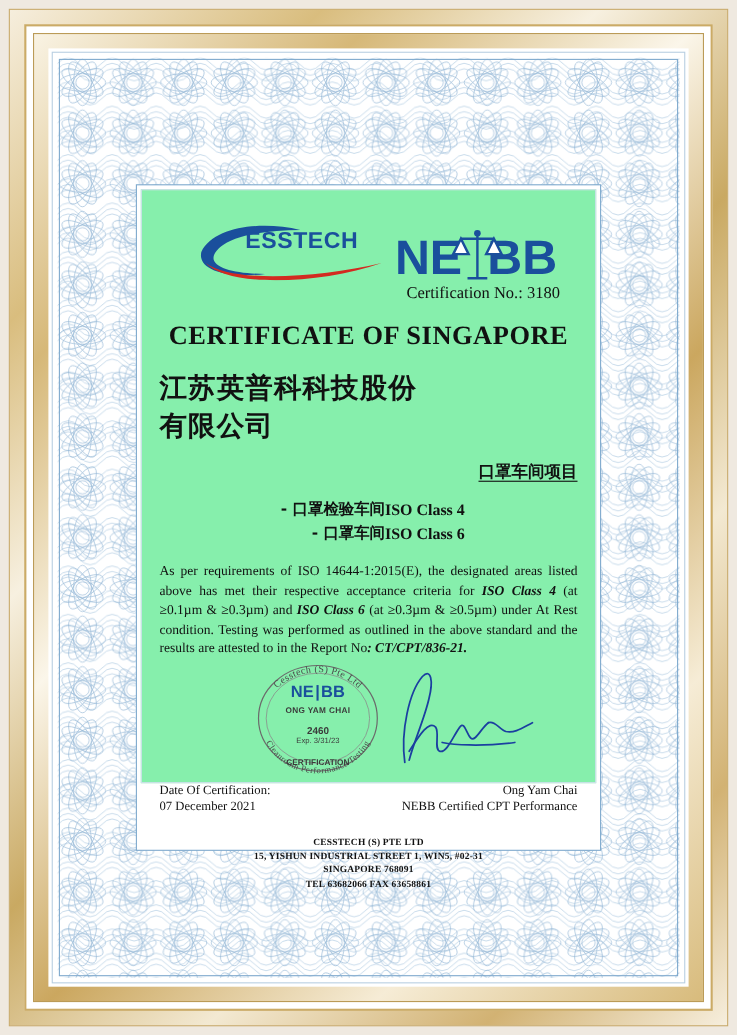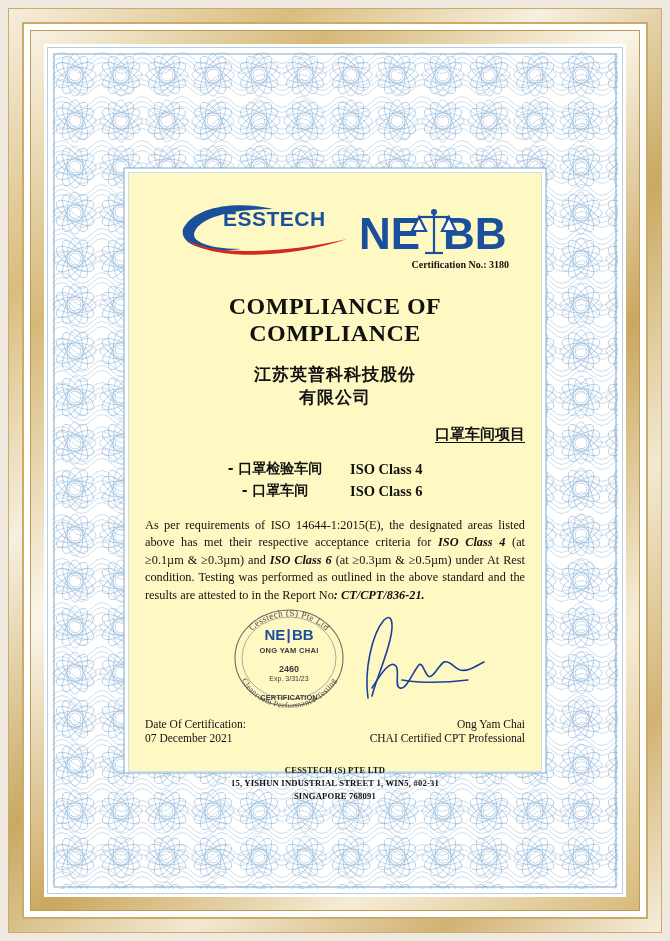--- a/index.html
+++ b/index.html
@@ -68,22 +68,22 @@
     background: #ffffff;
   }
   .guilloche svg { display: block; }
 
   
   .content-card {
     position: absolute;
     left: 128px;
     top: 172px;
     width: 414px;
-    height: 600px;
-    background: #fef9c3;
+    height: 540px;
+    background: #86efac;
     border: 1px solid #cfe0ec;
     box-sizing: border-box;
     padding: 14px 16px 8px 16px;
   }
 
   
   .logo-row {
     position: relative;
     height: 82px;
   }
@@ -114,40 +114,40 @@
     right: 16px;
     top: 16px;
     width: 150px;
     height: 62px;
   }
   .cert-no {
     position: absolute;
     right: 16px;
     top: 72px;
     font-family: "Liberation Serif", serif;
-    font-size: 10px;
-    font-weight: bold;
+    font-size: 15px;
+    font-weight: normal;
     color: #111;
   }
 
   
   .cert-title {
     text-align: center;
     font-family: "Liberation Serif", serif;
     font-weight: bold;
     font-size: 24px;
     letter-spacing: 0.5px;
     color: #111;
     margin-top: 24px;
   }
   .company-name {
-    text-align: center;
+    text-align: left;
     font-family: "DejaVu Sans", sans-serif;
     font-weight: bold;
-    font-size: 17px;
+    font-size: 25px;
     line-height: 1.35;
     color: #111;
     margin-top: 16px;
     letter-spacing: 1px;
   }
   .project-name {
     text-align: right;
     font-family: "DejaVu Sans", sans-serif;
     font-weight: bold;
     font-size: 15px;
@@ -167,21 +167,21 @@
     justify-content: center;
     font-size: 14.5px;
     line-height: 1.55;
     color: #111;
   }
   .area-label {
     font-family: "DejaVu Sans", sans-serif;
     font-weight: bold;
     font-size: 14px;
     width: 150px;
-    text-align: center;
+    text-align: right;
   }
   .area-class {
     font-family: "Liberation Serif", serif;
     font-weight: bold;
     font-size: 14.5px;
     width: 120px;
     text-align: left;
   }
 
   
@@ -345,21 +345,21 @@
             <path d="M90 14 L83 28 L97 28 Z" fill="#ffffff"></path>
             <line x1="66" y1="50" x2="84" y2="50"></line>
           </g>
           <circle cx="75" cy="9" r="3" fill="#1a4f9c"></circle>
         </svg>
       </div>
 
       <div class="cert-no">Certification No.: 3180</div>
     </div>
 
-    <div class="cert-title">COMPLIANCE OF COMPLIANCE</div>
+    <div class="cert-title">CERTIFICATE OF SINGAPORE</div>
 
     <div class="company-name">
       <div>江苏英普科科技股份</div>
       <div>有限公司</div>
     </div>
 
     <div class="project-name">口罩车间项目</div>
 
     <div class="areas">
       <div class="area-row">
@@ -410,24 +410,25 @@
       </div>
     </div>
 
     <div class="foot-row">
       <div class="date-block">
         <div class="date-label">Date Of Certification:</div>
         <div class="date-value">07 December 2021</div>
       </div>
       <div class="signer-block">
         <div class="signer-name">Ong Yam Chai</div>
-        <div class="signer-role">CHAI Certified CPT Professional</div>
+        <div class="signer-role">NEBB Certified CPT Performance</div>
       </div>
     </div>
 
     <div class="company-footer">
       <div>CESSTECH (S) PTE LTD</div>
       <div>15, YISHUN INDUSTRIAL STREET 1, WIN5, #02-31</div>
       <div>SINGAPORE 768091</div>
+      <div>TEL  63682066   FAX  63658861</div>
     </div>
 
   </div>
 </div>
 
 </body></html>

